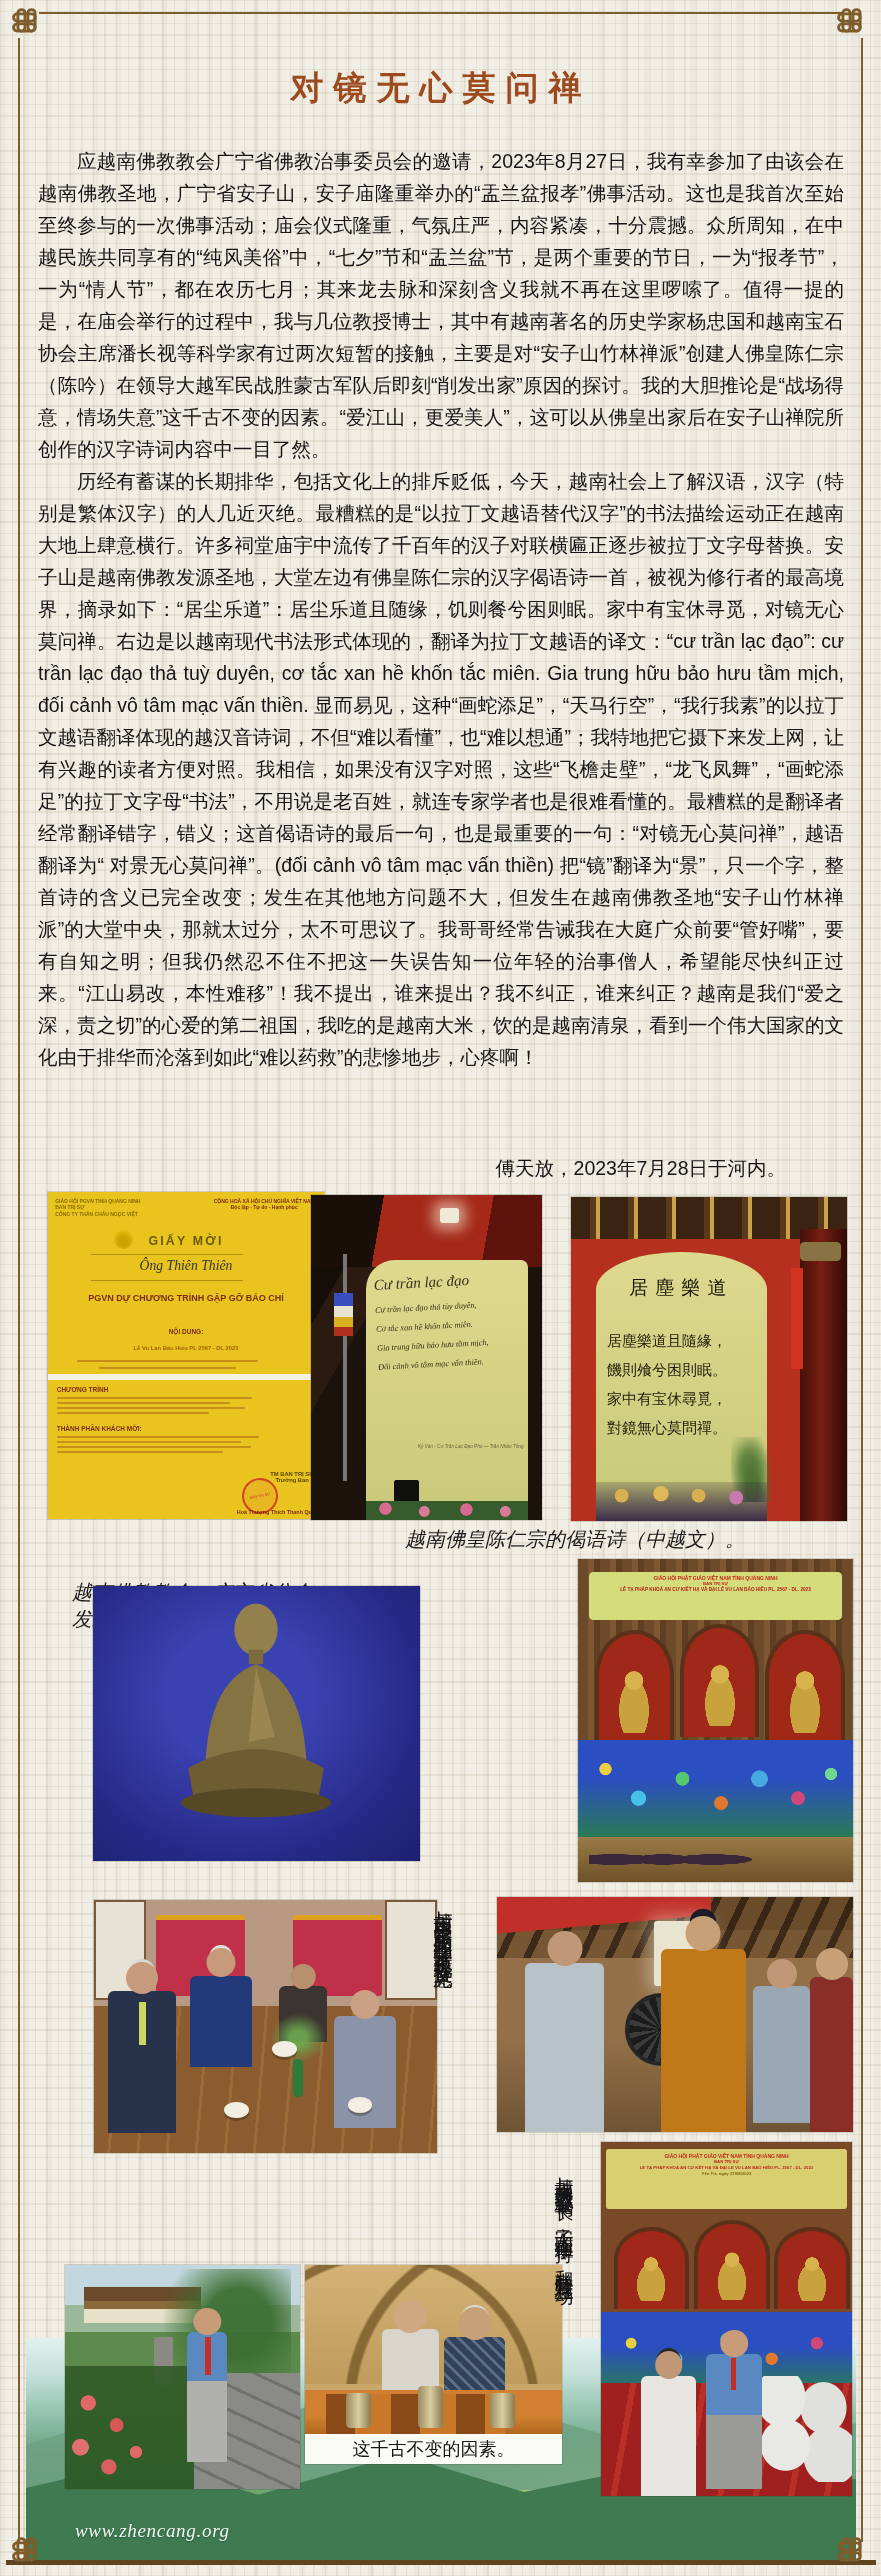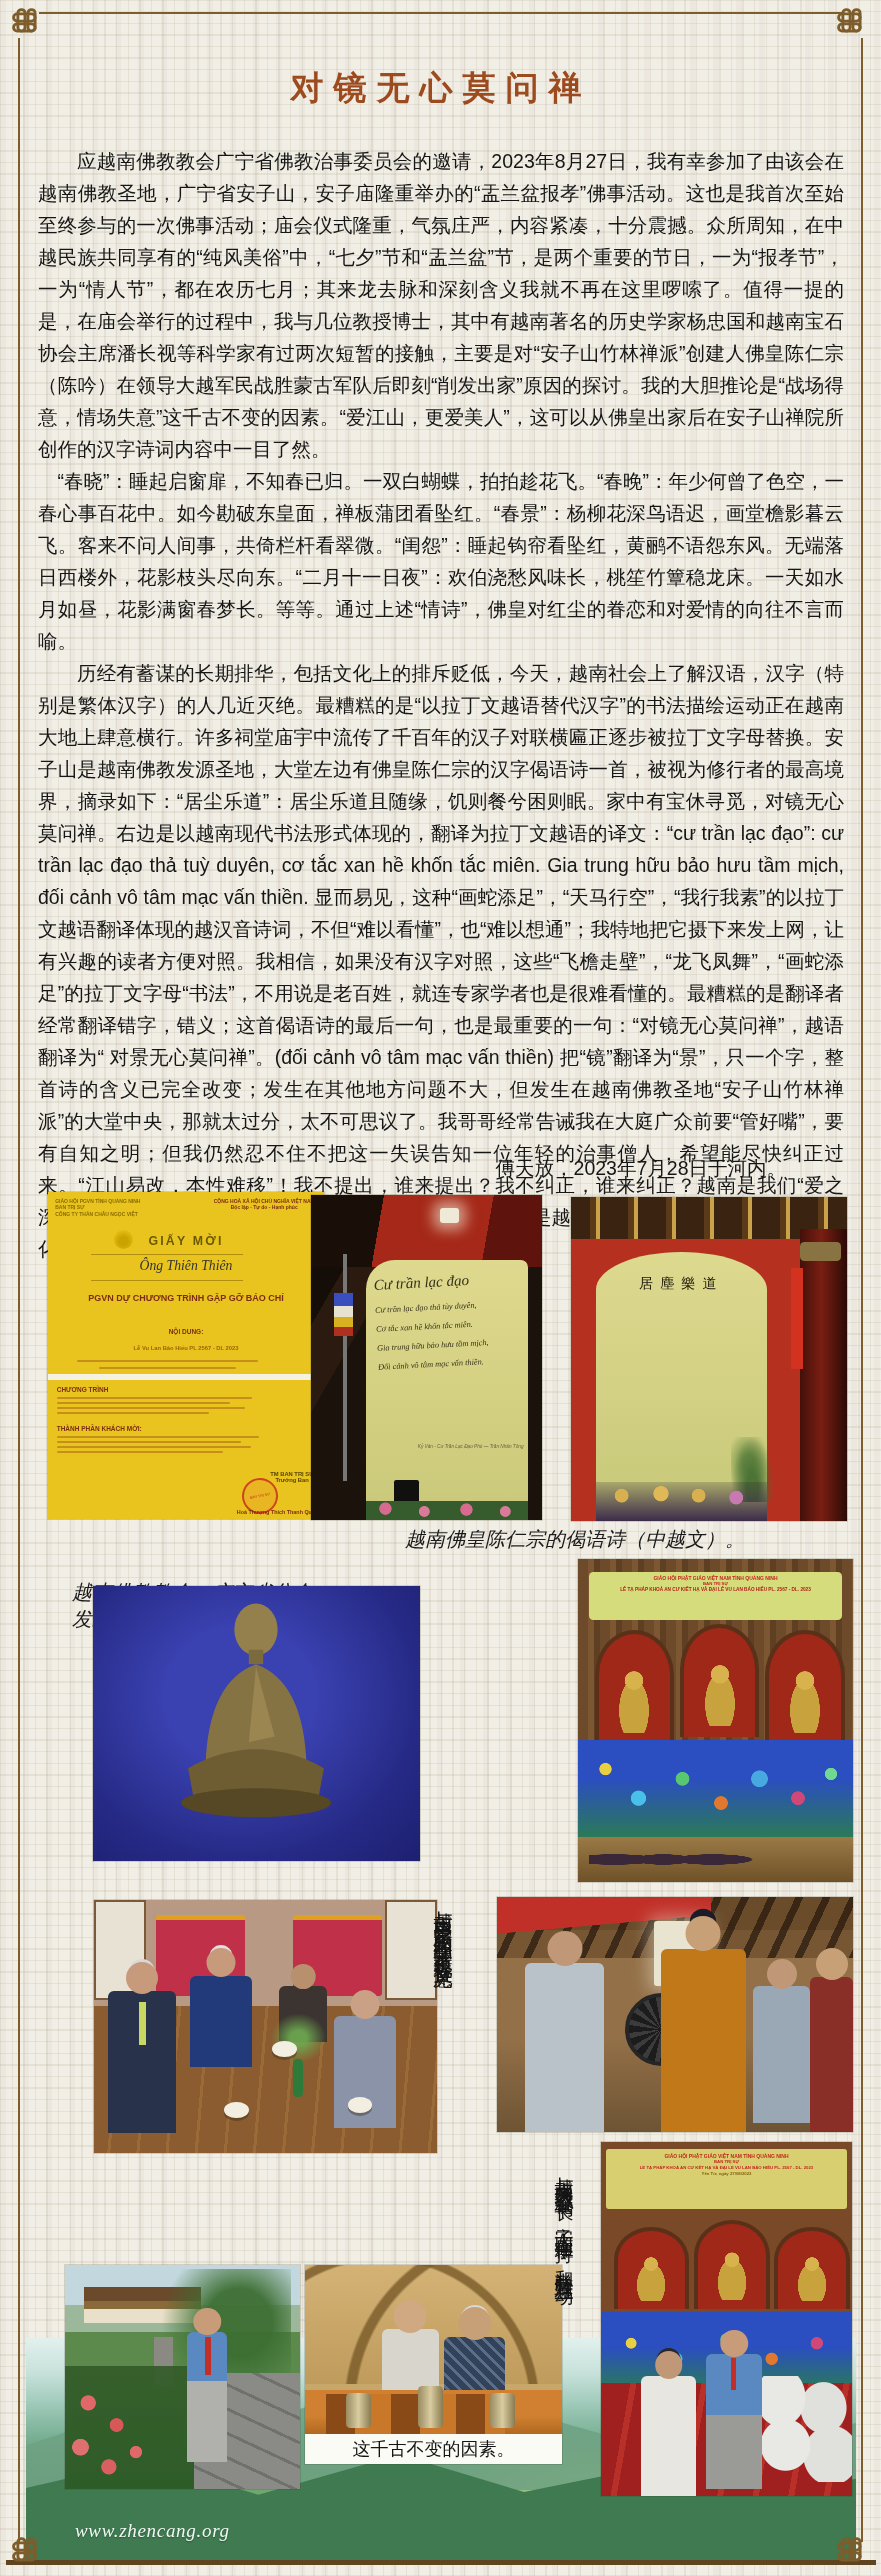--- a/index.html
+++ b/index.html
@@ -91,21 +91,21 @@
   #photo-c .beam{position:absolute;left:0;top:0;width:100%;height:13%;
     background:repeating-linear-gradient(90deg,#3a2310 0 19px,#5a3a18 19px 24.6px,#c9a24a 24.6px 29px,#3a2310 29px 38px)}
   #photo-c .column{position:absolute;right:0;top:10%;width:17%;height:90%;
     background:linear-gradient(90deg,#42100a,#7a1e12 45%,#2c0a06)}
   #photo-c .ring{position:absolute;right:2%;top:14%;width:15%;height:19px;background:#8a7342;border-radius:4.3px}
   #photo-c .redflag{position:absolute;right:16%;top:22%;width:11.6px;height:101px;background:#d33220}
   #photo-c .banner{position:absolute;left:9%;top:17%;width:62%;height:83%;
     background:linear-gradient(180deg,#ddd98f 0,#d2d083 55%,#c6c878 100%);
     border-radius:50% 50% 0 0/14% 14% 0 0}
   #photo-c .ctitle{position:absolute;left:9%;top:24%;width:62%;text-align:center;
-    font-family:Liberation Mono, monospace;font-size:14px;letter-spacing:7.2px;color:#1d180a}
+    font-family:Liberation Mono, monospace;font-size:19px;letter-spacing:7.2px;color:#1d180a}
   #photo-c .clines{position:absolute;left:13%;top:40%;width:56%;
     font-family:"Liberation Serif",serif;font-size:15px;line-height:29px;color:#241e0c;white-space:nowrap}
   #photo-c .plant{position:absolute;left:58%;bottom:6%;width:43px;height:65px;
     background:radial-gradient(ellipse at 50% 80%, rgba(70,110,50,.9) 20%, rgba(70,110,50,0) 70%),
                radial-gradient(ellipse at 40% 40%, rgba(90,130,60,.8) 15%, rgba(90,130,60,0) 60%)}
   #photo-c .statues{position:absolute;left:9%;bottom:0;width:62%;height:12%;
     background:radial-gradient(circle at 15% 35%, #d8b050 6.5px, transparent 7.2px),
                radial-gradient(circle at 38% 30%, #e0b858 7.2px, transparent 8px),
                radial-gradient(circle at 60% 35%, #d8b050 6.5px, transparent 7.2px),
                radial-gradient(circle at 82% 40%, #c87ab0 6.5px, transparent 7.2px),
@@ -323,21 +323,20 @@
       <rect x="5" y="11" width="30" height="10" rx="5"></rect>
       <rect x="5" y="25" width="30" height="10" rx="5"></rect>
       <rect x="11" y="5" width="10" height="30" rx="5"></rect>
       <rect x="25" y="5" width="10" height="30" rx="5"></rect>
     </g>
   </svg>
 
 <div id="title">对镜无心莫问禅</div>
 <div id="article">
   <p>应越南佛教教会广宁省佛教治事委员会的邀请，2023年8月27日，我有幸参加了由该会在越南佛教圣地，广宁省安子山，安子庙隆重举办的“盂兰盆报孝”佛事活动。这也是我首次至始至终参与的一次佛事活动；庙会仪式隆重，气氛庄严，内容紧凑，十分震撼。众所周知，在中越民族共同享有的“纯风美俗”中，“七夕”节和“盂兰盆”节，是两个重要的节日，一为“报孝节”，一为“情人节”，都在农历七月；其来龙去脉和深刻含义我就不再在这里啰嗦了。值得一提的是，在庙会举行的过程中，我与几位教授博士，其中有越南著名的历史学家杨忠国和越南宝石协会主席潘长视等科学家有过两次短暂的接触，主要是对“安子山竹林禅派”创建人佛皇陈仁宗（陈吟）在领导大越军民战胜蒙古军队后即刻“削发出家”原因的探讨。我的大胆推论是“战场得意，情场失意”这千古不变的因素。“爱江山，更爱美人”，这可以从佛皇出家后在安子山禅院所创作的汉字诗词内容中一目了然。</p>
-  <p class="indent1">“春晓”：睡起启窗扉，不知春已归。一双白蝴蝶，拍拍趁花飞。“春晚”：年少何曾了色空，一春心事百花中。如今勘破东皇面，禅板蒲团看坠红。“春景”：杨柳花深鸟语迟，画堂檐影暮云飞。客来不问人间事，共倚栏杆看翠微。“闺怨”：睡起钩帘看坠红，黄鹂不语怨东风。无端落日西楼外，花影枝头尽向东。“二月十一日夜”：欢伯浇愁风味长，桃笙竹簟稳龙床。一天如水月如昼，花影满窗春梦长。等等。通过上述“情诗”，佛皇对红尘的眷恋和对爱情的向往不言而喻。</p>
   <p>历经有蓄谋的长期排华，包括文化上的排斥贬低，今天，越南社会上了解汉语，汉字（特别是繁体汉字）的人几近灭绝。最糟糕的是“以拉丁文越语替代汉字”的书法描绘运动正在越南大地上肆意横行。许多祠堂庙宇中流传了千百年的汉子对联横匾正逐步被拉丁文字母替换。安子山是越南佛教发源圣地，大堂左边有佛皇陈仁宗的汉字偈语诗一首，被视为修行者的最高境界，摘录如下：“居尘乐道”：居尘乐道且随缘，饥则餐兮困则眠。家中有宝休寻觅，对镜无心莫问禅。右边是以越南现代书法形式体现的，翻译为拉丁文越语的译文：“cư trần lạc đạo”: cư trần lạc đạo thả tuỳ duyên, cơ tắc xan hề khốn tắc miên. Gia trung hữu bảo hưu tầm mịch, đối cảnh vô tâm mạc vấn thiền. 显而易见，这种“画蛇添足”，“天马行空”，“我行我素”的以拉丁文越语翻译体现的越汉音诗词，不但“难以看懂”，也“难以想通”；我特地把它摄下来发上网，让有兴趣的读者方便对照。我相信，如果没有汉字对照，这些“飞檐走壁”，“龙飞凤舞”，“画蛇添足”的拉丁文字母“书法”，不用说是老百姓，就连专家学者也是很难看懂的。最糟糕的是翻译者经常翻译错字，错义；这首偈语诗的最后一句，也是最重要的一句：“对镜无心莫问禅”，越语翻译为“ 对景无心莫问禅”。(đối cảnh vô tâm mạc vấn thiền) 把“镜”翻译为“景”，只一个字，整首诗的含义已完全改变；发生在其他地方问题不大，但发生在越南佛教圣地“安子山竹林禅派”的大堂中央，那就太过分，太不可思议了。我哥哥经常告诫我在大庭广众前要“管好嘴”，要有自知之明；但我仍然忍不住不把这一失误告知一位年轻的治事僧人，希望能尽快纠正过来。“江山易改，本性难移”！我不提出，谁来提出？我不纠正，谁来纠正？越南是我们“爱之深，责之切”的心爱的第二祖国，我吃的是越南大米，饮的是越南清泉，看到一个伟大国家的文化由于排华而沦落到如此“难以药救”的悲惨地步，心疼啊！</p>
 </div>
 <div id="signature">傅天放，2023年7月28日于河内。</div>
 
 <div class="photo" id="photo-a">
   <div class="corner c-left">
     <div>GIÁO HỘI PGVN TỈNH QUẢNG NINH</div>
     <div>BAN TRỊ SỰ</div>
     <div>CÔNG TY THẦN CHÂU NGỌC VIỆT</div>
   </div>
@@ -395,20 +394,26 @@
   </div>
   <div class="credit">Kỷ Vân - Cư Trần Lạc Đạo Phú — Trần Nhân Tông</div>
   <div class="speaker"></div>
   <div class="lotusrow"></div>
 </div>
 
 <div class="photo" id="photo-c">
   <div class="beam"></div>
   <div class="banner"></div>
   <div class="ctitle">居塵樂道</div>
+  <div class="clines">
+    <div>居塵樂道且隨緣，</div>
+    <div>饑則飧兮困則眠。</div>
+    <div>家中有宝休尋覓，</div>
+    <div>對鏡無心莫問禪。</div>
+  </div>
   <div class="column"></div>
   <div class="ring"></div>
   <div class="redflag"></div>
   <div class="plant"></div>
   <div class="statues"></div>
 </div>
 
 <div class="handcap" id="cap-a">越南佛教教会，广宁省分会发给我的邀请函。</div>
 <div class="handcap" id="cap-b">越南佛皇陈仁宗的偈语诗（中越文）。</div>
 

